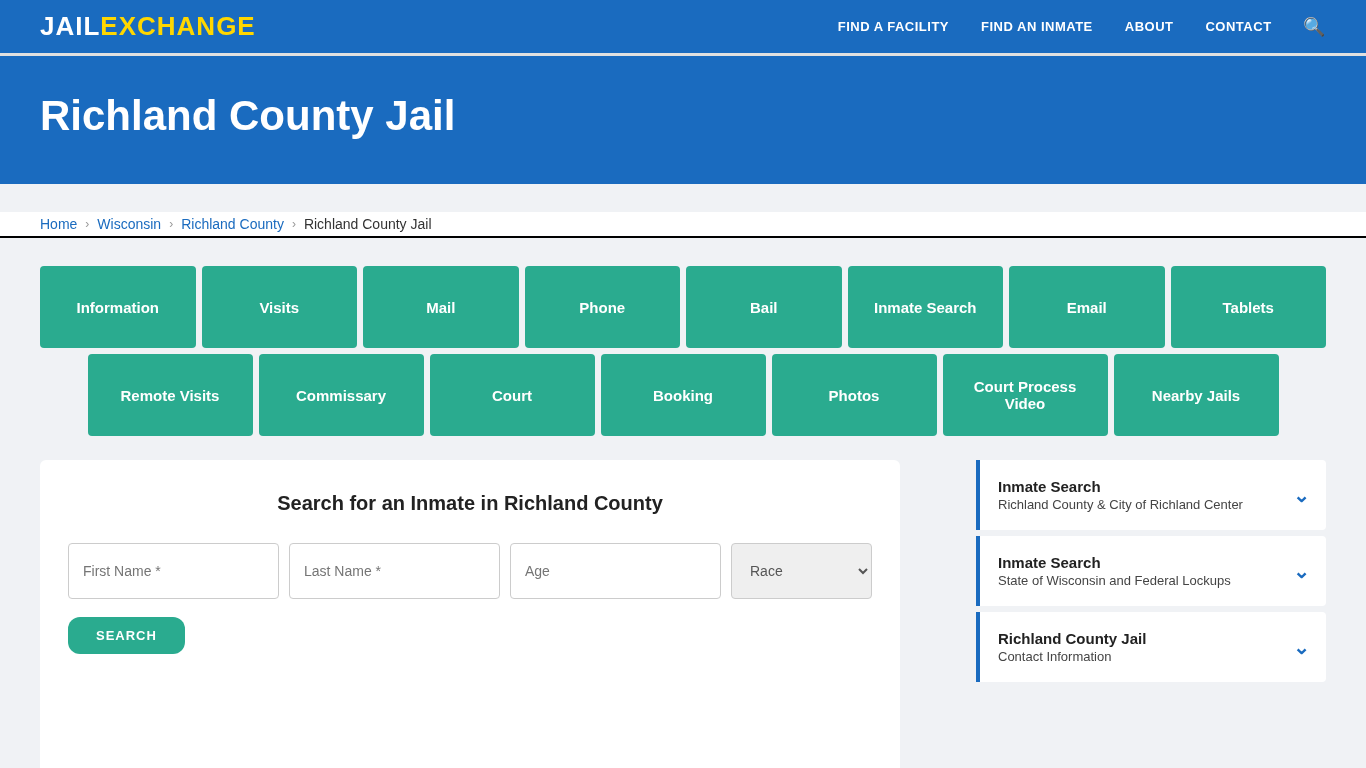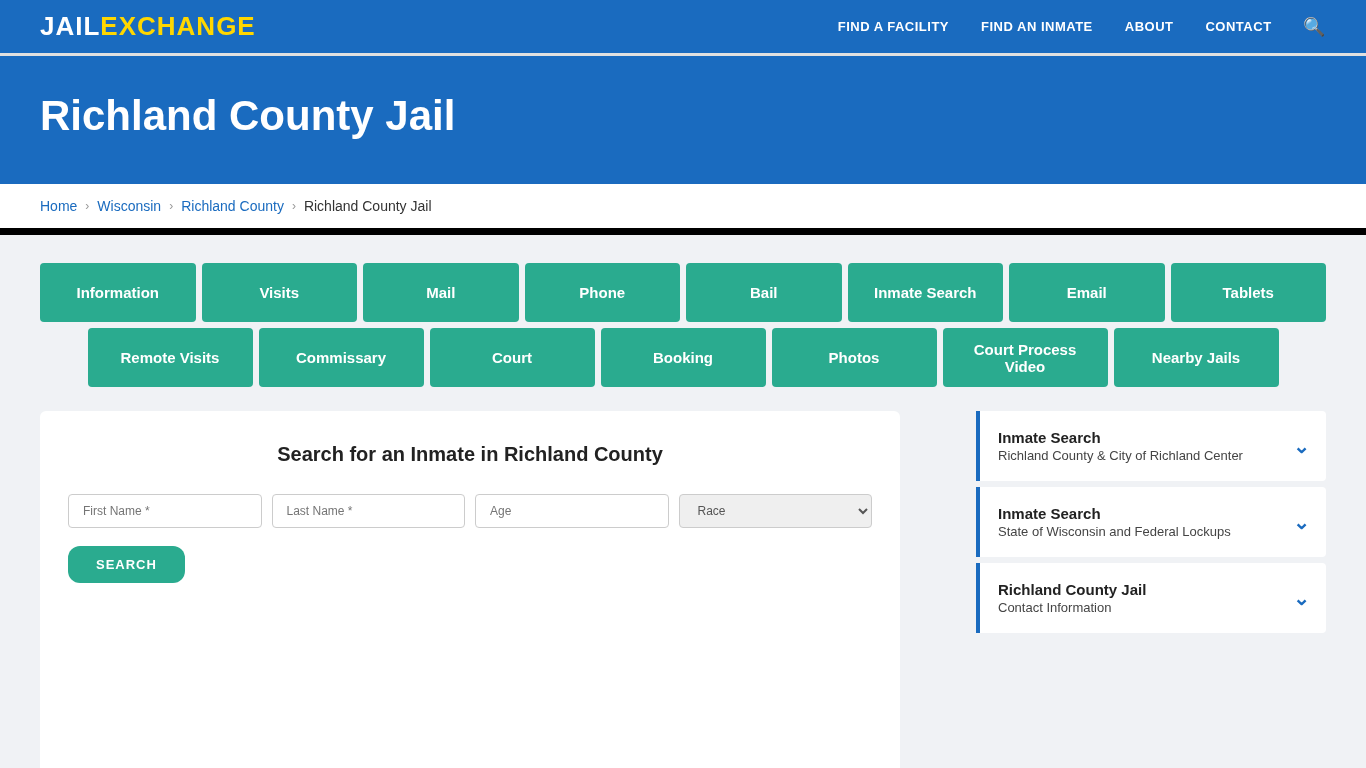--- a/index.html
+++ b/index.html
@@ -55,26 +55,27 @@
     }
     .hero h1 {
       color: #fff;
       font-size: 42px;
       font-weight: 900;
     }
 
     
     .breadcrumb {
       background: #fff;
-      padding: 14px 40px;
+      padding: 4px 40px;
       display: flex;
       align-items: center;
       gap: 8px;
       font-size: 14px;
-      border-bottom: 7px solid #000000;
+      border-bottom: 2px solid #000000;
+      margin-top: 28px;
     }
     .breadcrumb a {
       color: #1a6bbf;
       text-decoration: none;
     }
     .breadcrumb .sep {
       color: #999;
       font-size: 12px;
     }
     .breadcrumb .current {
@@ -94,21 +95,21 @@
       gap: 6px;
       margin-bottom: 24px;
       justify-content: center;
     }
     .grid-btn {
       background: #2aab8f;
       color: #fff;
       border: none;
       border-radius: 4px;
       padding: 0 12px;
-      height: 59px;
+      height: 82px;
       font-size: 15px;
       font-weight: 600;
       cursor: pointer;
       min-width: 145px;
       flex: 1 1 140px;
       max-width: 165px;
       transition: background 0.2s;
     }
 
     
@@ -137,22 +138,22 @@
     .search-fields {
       display: flex;
       gap: 10px;
       flex-wrap: wrap;
       margin-bottom: 18px;
     }
     .search-fields input,
     .search-fields select {
       border: 1px solid #ccc;
       border-radius: 4px;
-      padding: 8px 14px;
-      font-size: 12px;
+      padding: 18px 14px;
+      font-size: 14px;
       color: #555;
       flex: 1 1 120px;
     }
     .search-btn {
       background: #2aab8f;
       color: #fff;
       border: none;
       border-radius: 12px;
       padding: 11px 28px;
       font-size: 13px;

